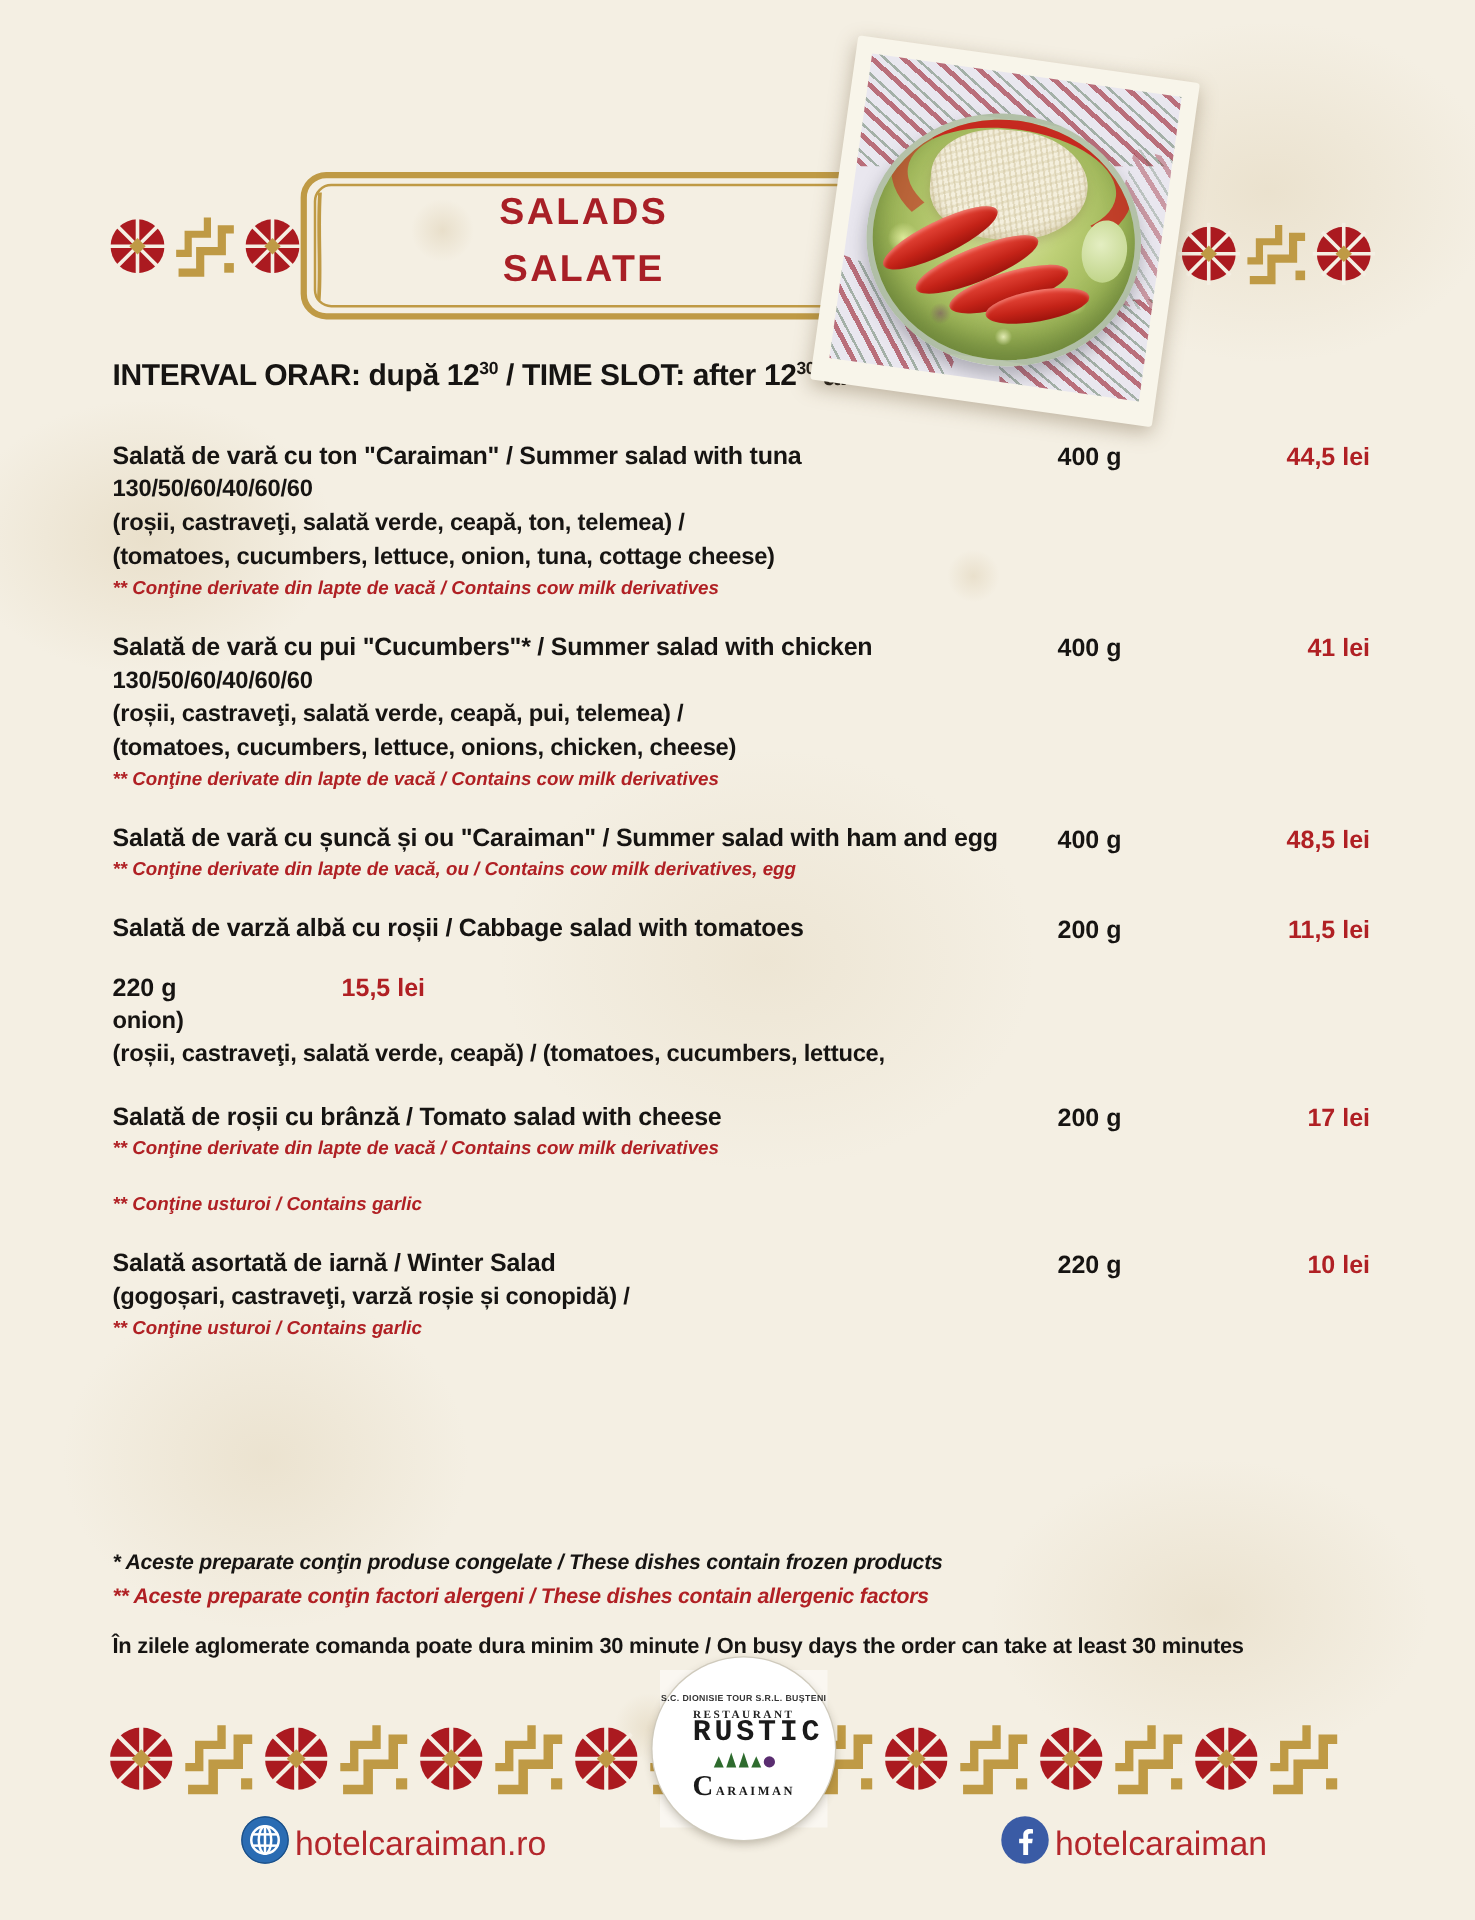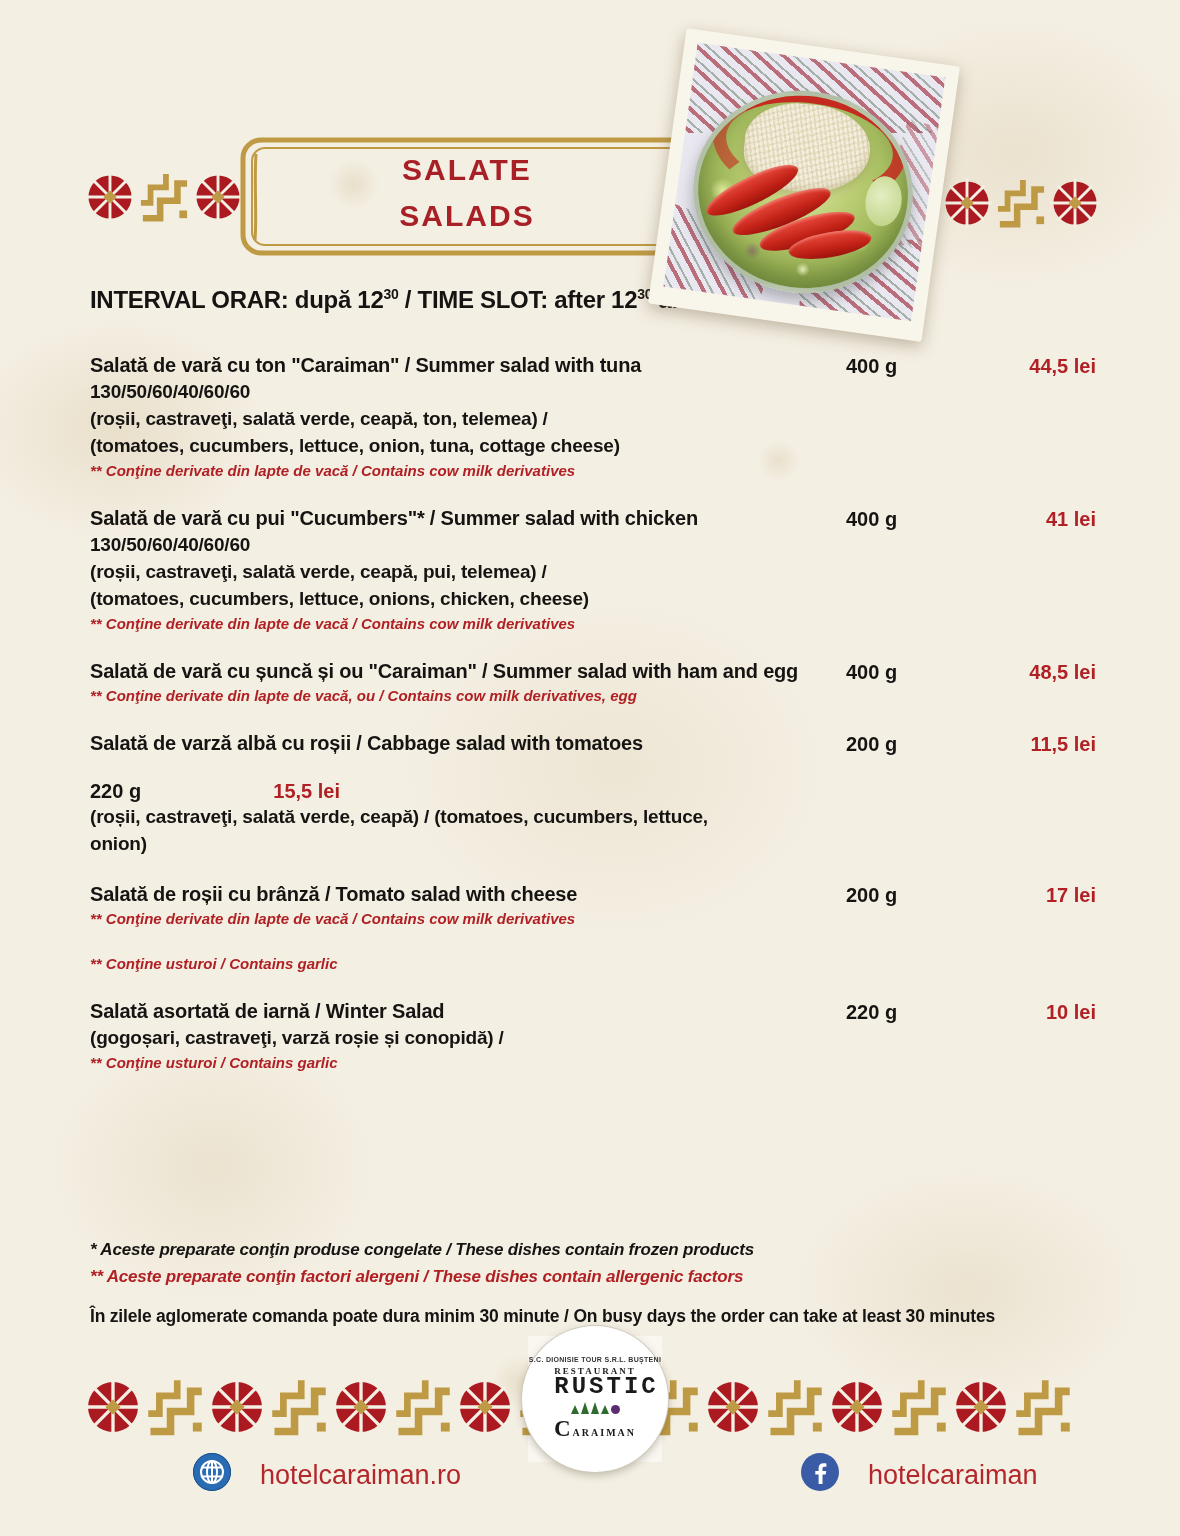--- a/index.html
+++ b/index.html
@@ -97,21 +97,21 @@
   .logo-company{font-size:7px;font-weight:bold;color:#333;letter-spacing:.3px;}
   .logo-restaurant{font-family:"Liberation Serif","DejaVu Serif",serif;font-size:9px;font-weight:bold;letter-spacing:2px;margin-top:3px;color:#222;}
   .logo-name1{font-family:Liberation Mono, monospace;font-size:24px;font-weight:bold;letter-spacing:3px;line-height:22px;color:#1a1a1a;margin-left:23px;}
   .logo-art{display:flex;align-items:flex-end;gap:2px;height:14px;margin:2px 0;}
   .tree{width:0;height:0;border-left:4px solid rgba(0,0,0,0);border-right:4px solid rgba(0,0,0,0);border-bottom:12px solid #2e6b2e;}
   .tree.small{border-bottom-width:9px;}
   .grapes{width:9px;height:9px;border-radius:50%;background:#5a2d70;}
   .logo-name2{font-family:"Liberation Serif","DejaVu Serif",serif;font-size:10px;font-weight:bold;letter-spacing:2px;color:#1a1a1a;}
   .logo-name2::first-letter{font-size:23px;}
   
-  .link{position:absolute;display:flex;align-items:center;gap:28px;font-size:27px;color:#b3272c;text-decoration:none;cursor:pointer;}
+  .link{position:absolute;display:flex;align-items:center;gap:4px;font-size:27px;color:#b3272c;text-decoration:none;cursor:pointer;}
   #link-web{left:192px;top:1452px;}
   #link-fb{left:800px;top:1452px;}
 </style>
 </head>
 <body>
 
 <div class="page">
 
   <div class="strip" id="strip-tl">
       <svg viewBox="0 0 26 26">
@@ -168,22 +168,22 @@
       </svg>
     </div>
 
   <div class="title-box">
     <svg viewBox="0 0 462 126">
       <rect x="7" y="6" width="448" height="113" rx="18" fill="none" stroke="#bf9a45" stroke-width="5"></rect>
       <rect x="16" y="14" width="430" height="97" rx="13" fill="none" stroke="#bf9a45" stroke-width="2"></rect>
       <path d="M20 20 C18 50 21 80 19 106" fill="none" stroke="#bf9a45" stroke-width="3"></path>
     </svg>
     <div class="title-lines">
+      <div class="title-line">SALADS</div>
       <div class="title-line">SALATE</div>
-      <div class="title-line">SALADS</div>
     </div>
   </div>
 
   <div class="photo">
     <div class="photo-inner">
       <div class="cloth-band" id="band-top"></div>
       <div class="cloth-band" id="band-bl"></div>
       <div class="cloth-band" id="band-br"></div>
       <div class="cloth-band" id="band-r"></div>
       <div class="bowl">
@@ -248,22 +248,22 @@
       <div class="desc"></div>
 
     </article>
 
     <article class="item">
       <div class="row">
           <div class="weight">220 g</div>
           <div class="price">15,5 lei</div>
         </div>
       <div class="desc">
+          <div class="desc-line">onion)</div>
           <div class="desc-line">(roșii, castraveţi, salată verde, ceapă) / (tomatoes, cucumbers, lettuce,</div>
-          <div class="desc-line">onion)</div>
         </div>
 
     </article>
 
     <article class="item">
       <div class="row">
           <h3 class="name">Salată de roșii cu brânză / Tomato salad with cheese</h3>
           <div class="weight">200 g</div>
           <div class="price">17 lei</div>
         </div>

